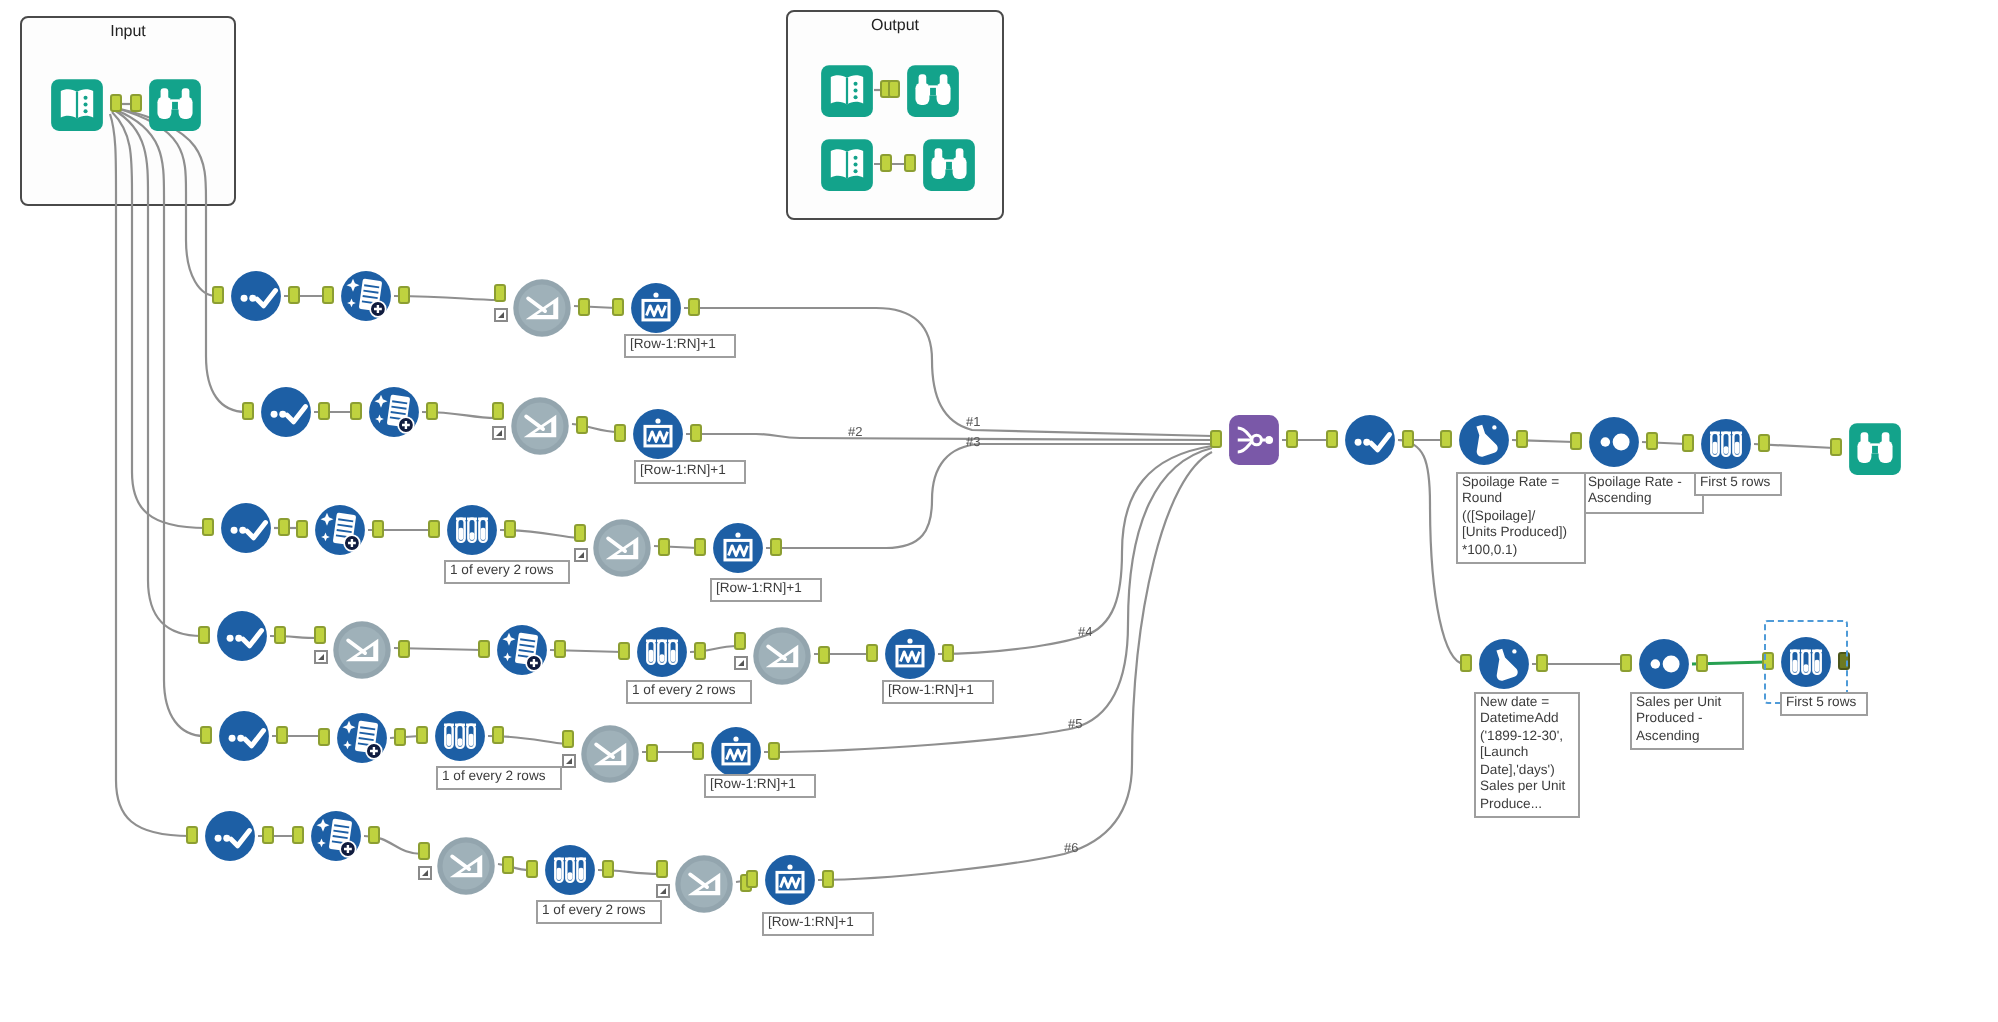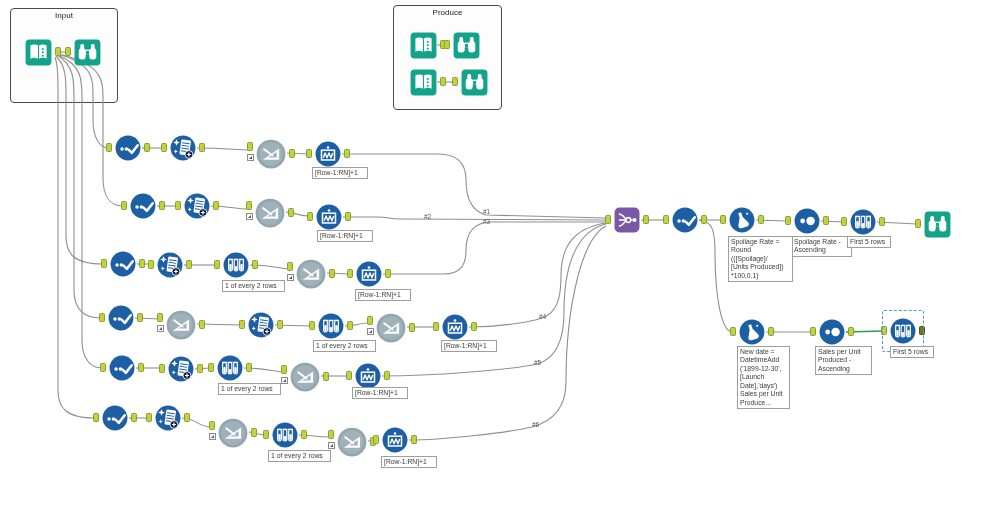--- a/index.html
+++ b/index.html
@@ -20,21 +20,21 @@
   .wire-label{position:absolute;z-index:3;font-size:6.5px;color:#555;}
 </style>
 </head>
 <body>
 
 <div id="canvas">
   <div class="container-box" style="left: 10px; top: 8px; width: 106px; height: 93px;">
       <div class="container-title">Input</div>
     </div>
     <div class="container-box" style="left: 393px; top: 5px; width: 107px; height: 103px;">
-      <div class="container-title">Produce</div>
+      <div class="container-title">Output</div>
     </div>
     <svg id="wires" width="999" height="511">
       <path d="M58,52 L67,52" fill="none" stroke="#8f8f8f" stroke-width="1.1"></path>
       <path d="M437,45 L446,45" fill="none" stroke="#8f8f8f" stroke-width="1.1"></path>
       <path d="M437,82 L454,82" fill="none" stroke="#8f8f8f" stroke-width="1.1"></path>
       <path d="M58,54 C93,64 93,78 93,96 L93,120 C93,138 100,148 108,148" fill="none" stroke="#8f8f8f" stroke-width="1.1"></path>
       <path d="M58,54 C103,64 103,80 103,100 L103,178 C103,196 110,206 123,206" fill="none" stroke="#8f8f8f" stroke-width="1.1"></path>
       <path d="M56,56 C66,66 66,78 66,96 L66,236 C66,254 74,264 103,264" fill="none" stroke="#8f8f8f" stroke-width="1.1"></path>
       <path d="M57,55 C74,65 74,80 74,98 L74,290 C74,308 82,318 101,318" fill="none" stroke="#8f8f8f" stroke-width="1.1"></path>
       <path d="M58,55 C82,65 82,80 82,98 L82,340 C82,358 90,368 102,368" fill="none" stroke="#8f8f8f" stroke-width="1.1"></path>

